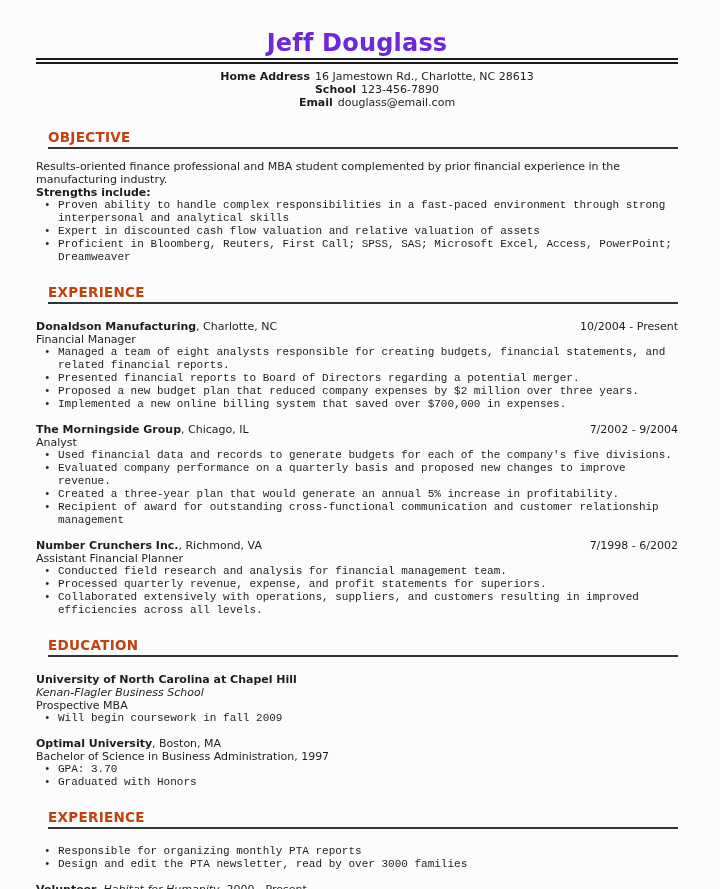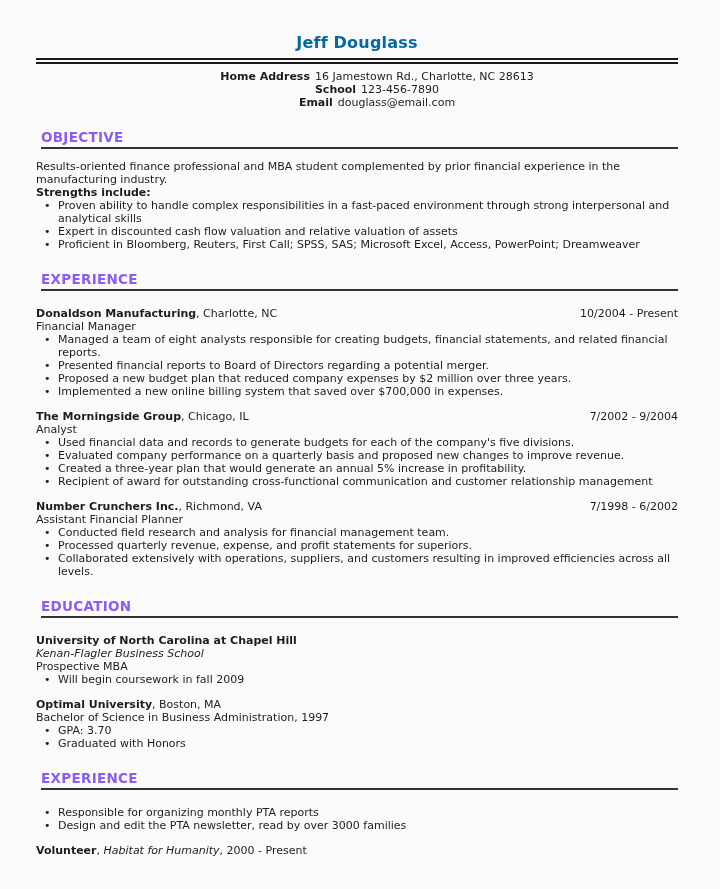--- a/index.html
+++ b/index.html
@@ -9,48 +9,48 @@
     color:#1d1d1d;
     font-family:"DejaVu Sans","Liberation Sans",sans-serif;
     font-size:11px;
     overflow:hidden;
   }
   .page { padding:30px 42px 0 36px; }
 
   
   h1 {
     margin:0; text-align:center;
-    font-size:16px; line-height:26px; color:#0369a1;
+    font-size:24px; line-height:26px; color:#6d28d9;
     letter-spacing:.2px;
   }
   .name-rule {
     height:2px;
     border-top:2px solid #1a1a1a;
     border-bottom:2px solid #1a1a1a;
     margin:2px 0 6px 0;
   }
   .contact-line { text-align:center; line-height:13px; }
   .contact-label { font-weight:bold; margin-right:5px;margin-left:40px; }
 
   
   h2 {
-    margin:21px 0 0 5px;
+    margin:21px 0 0 12px;
     padding-bottom:2px;
     font-size:13.5px; line-height:15px;
-    letter-spacing:.3px; color:#8b5cf6;
+    letter-spacing:.3px; color:#c2410c;
     border-bottom:2px solid #333;
   }
   .sec-body { margin-top:11px; }
 
   p { margin:0; line-height:13px; }
   .b { font-weight:bold; }
   .i { font-style:italic; }
   .summary { max-width:618px; }
 
-  ul.blist { list-style:none; margin:0; padding:0; }
+  ul.blist { list-style:none; margin:0; padding:0;font-family:Liberation Mono, monospace; }
   .blist li { position:relative; padding-left:22px; line-height:13px; }
   .blist li::before { content:"\2022"; position:absolute; left:8px; top:0; }
 
   .entry { margin-top:12px; }
   .entry:first-child { margin-top:16px; }
   .entry-head { display:flex; justify-content:space-between; line-height:13px; }
   .date { white-space:nowrap; }
 </style>
 </head>
 <body>

